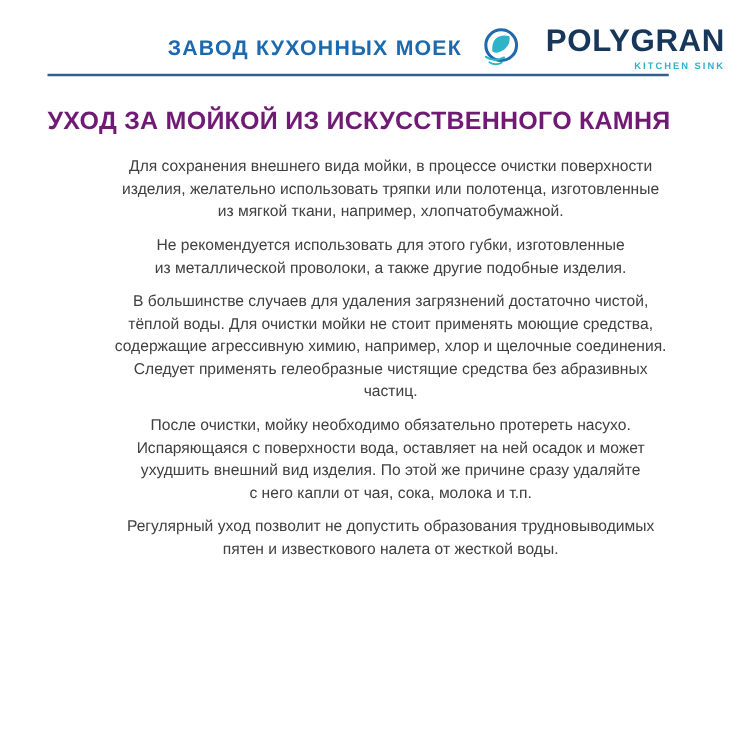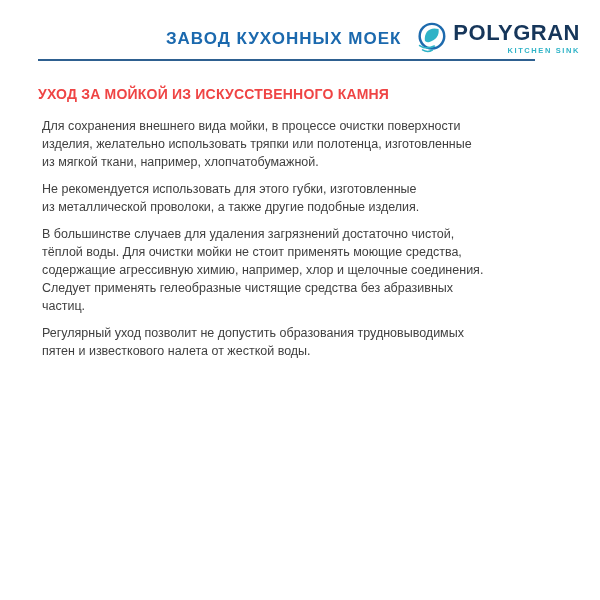--- a/index.html
+++ b/index.html
@@ -23,57 +23,59 @@
     font-size: 17px;
     font-weight: bold;
     color: #1b69ae;
     letter-spacing: 1px;
     white-space: nowrap;
   }
   .logo { display: flex; align-items: center; gap: 5px; }
   .logo-icon { display: inline-flex; width: 34px; height: 37px; }
   .logo-text { display: flex; flex-direction: column; align-items: flex-end; }
   .logo-name {
-    font-size: 22px;
+    font-size: 25px;
     font-weight: bold;
     color: #16365a;
     letter-spacing: 0.5px;
     line-height: 1;
+    margin-left: 15px;
   }
   .logo-sub {
     font-size: 7.5px;
     font-weight: bold;
     color: #2fb3c7;
     letter-spacing: 1.6px;
     margin-top: 2px;
     white-space: nowrap;
     margin-left: 21px;
   }
   .divider {
     height: 2px;
     width: 497px;
     margin: 2px 0 0 38px;
     background: #2e6090;
   }
   
   .doc-title {
     margin: 25px 28px 0 38px;
-    font-size: 14px;
+    font-size: 20px;
     font-weight: bold;
-    color: #ef4444;
+    color: #701a75;
     letter-spacing: 0.2px;
     line-height: 1.15;
   }
   .content { margin: 15px 28px 0 38px; }
   .paragraph {
-    margin: 0 0 9px 4px;
+    margin: 0 0 9px 15px;
     font-size: 12.5px;
     line-height: 18px;
     color: #404040;
     white-space: pre-line;
+    text-align: center;
   }
 </style>
 </head>
 <body>
 
 <div class="page">
 
   <div>
     <div class="header-row">
       <div class="factory-title">ЗАВОД КУХОННЫХ МОЕК</div>
@@ -101,17 +103,21 @@
     <p class="paragraph">Для сохранения внешнего вида мойки, в процессе очистки поверхности
 изделия, желательно использовать тряпки или полотенца, изготовленные
 из мягкой ткани, например, хлопчатобумажной.</p>
     <p class="paragraph">Не рекомендуется использовать для этого губки, изготовленные
 из металлической проволоки, а также другие подобные изделия.</p>
     <p class="paragraph">В большинстве случаев для удаления загрязнений достаточно чистой,
 тёплой воды. Для очистки мойки не стоит применять моющие средства,
 содержащие агрессивную химию, например, хлор и щелочные соединения.
 Следует применять гелеобразные чистящие средства без абразивных
 частиц.</p>
+    <p class="paragraph">После очистки, мойку необходимо обязательно протереть насухо.
+Испаряющаяся с поверхности вода, оставляет на ней осадок и может
+ухудшить внешний вид изделия. По этой же причине сразу удаляйте
+с него капли от чая, сока, молока и т.п.</p>
     <p class="paragraph">Регулярный уход позволит не допустить образования трудновыводимых
 пятен и известкового налета от жесткой воды.</p>
   </div>
 
 </div>
 
 </body></html>

